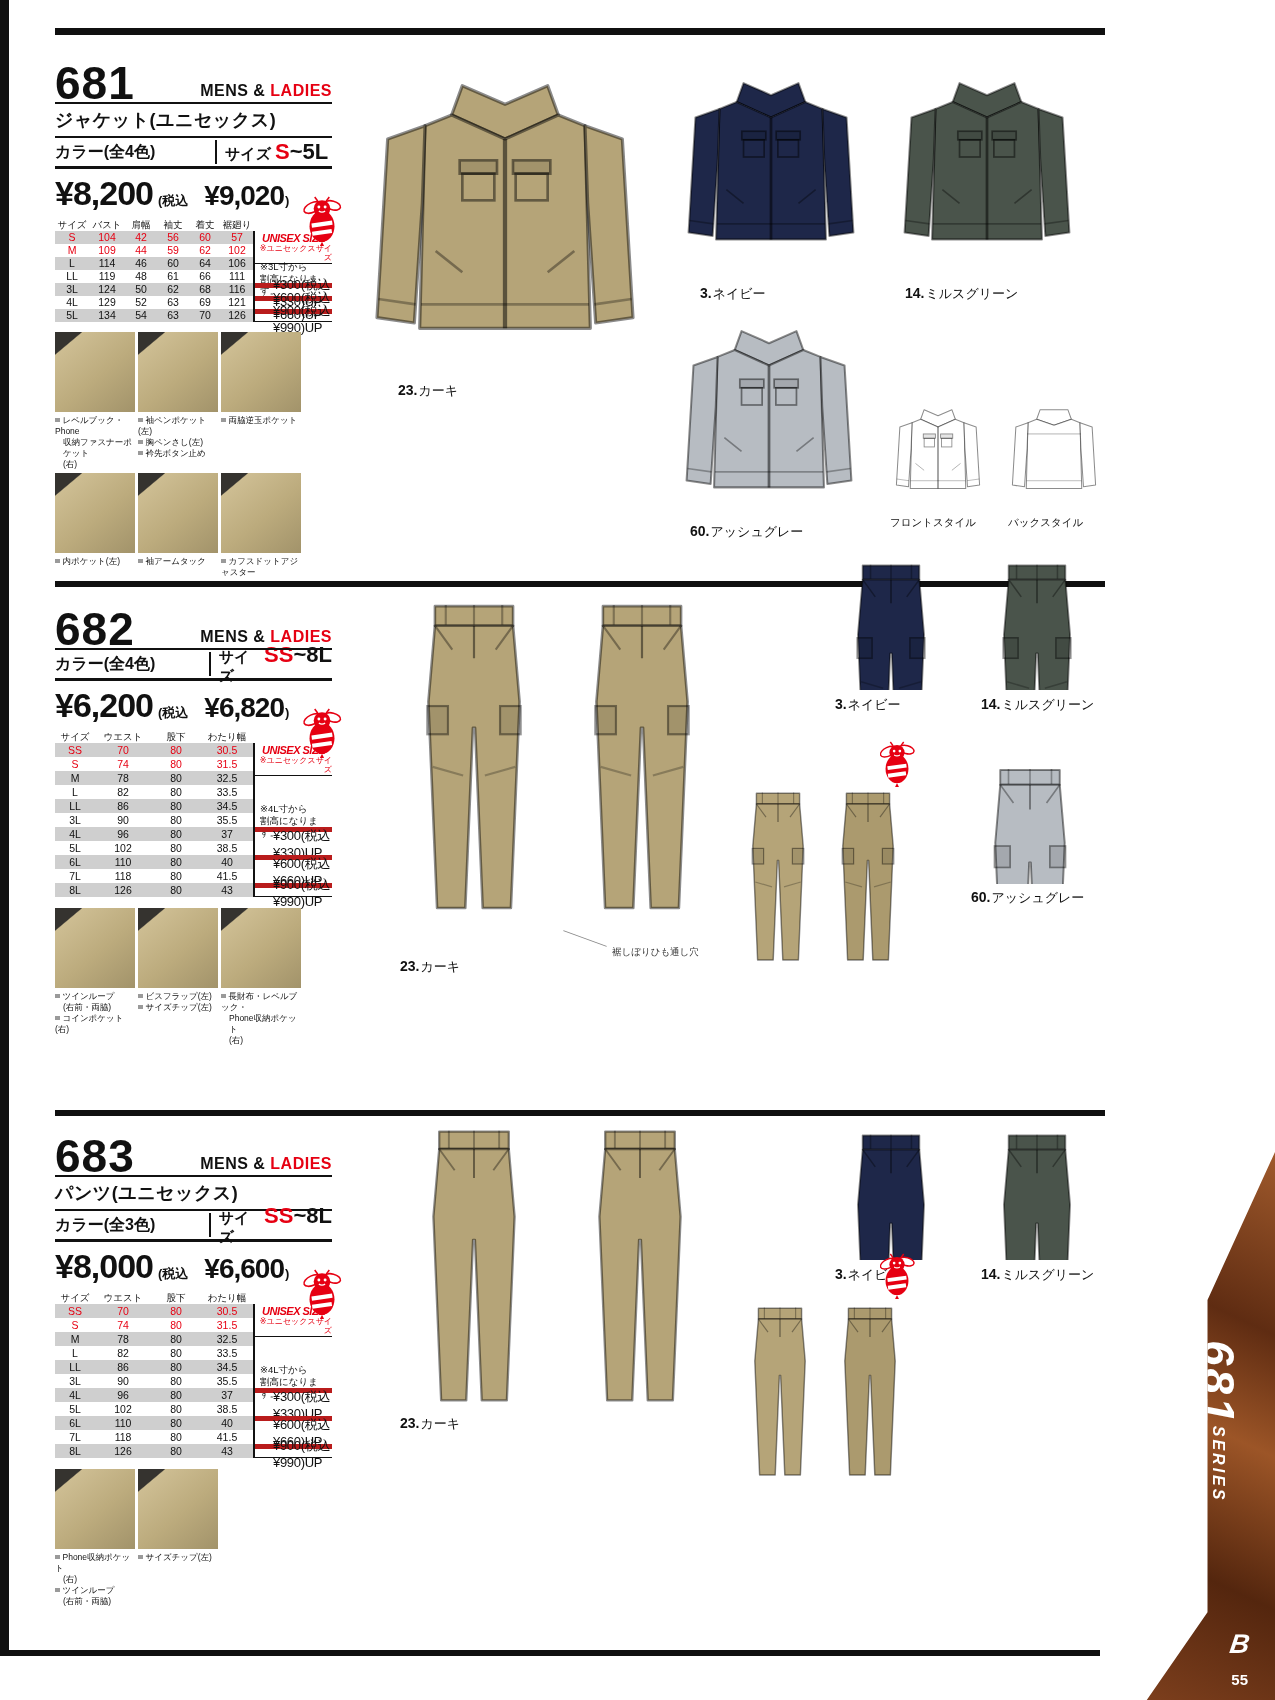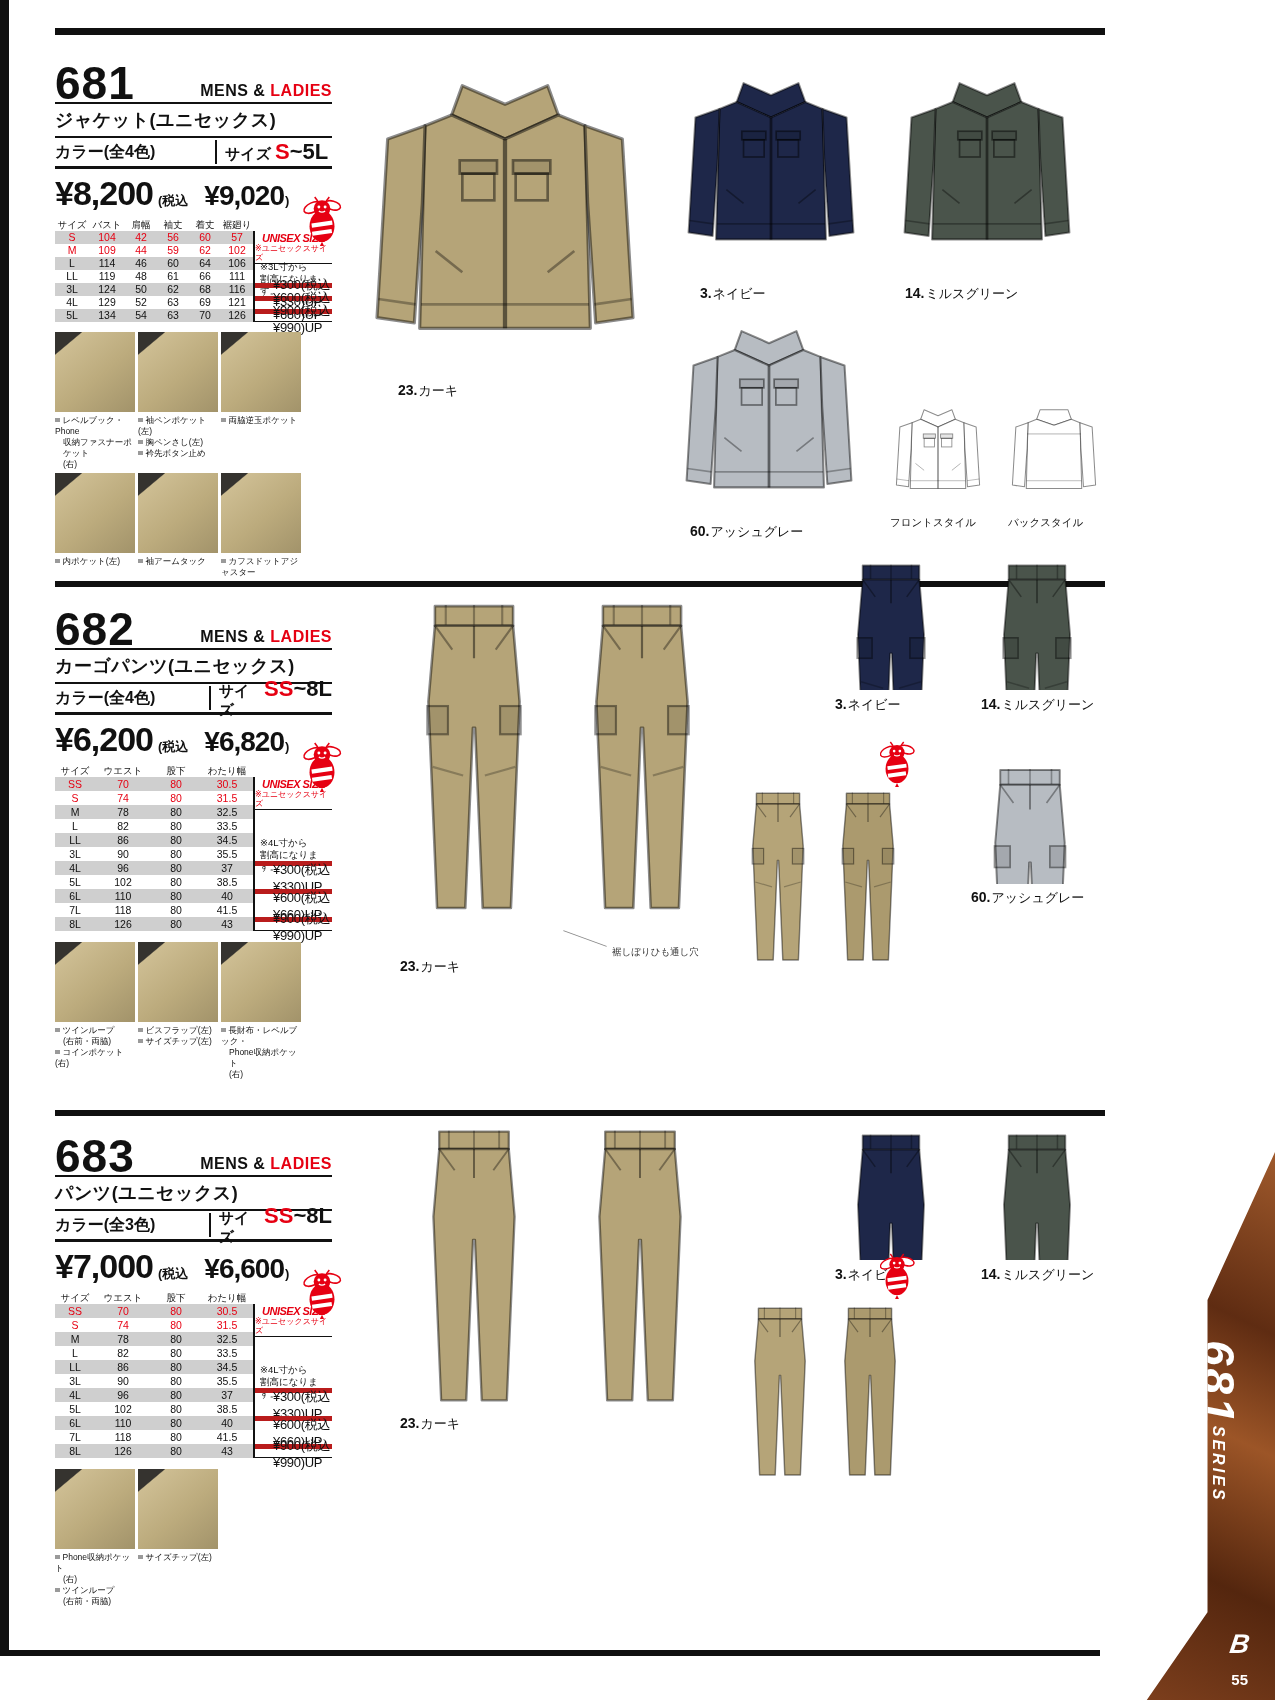--- a/index.html
+++ b/index.html
@@ -41,21 +41,21 @@
   .thead .tc{font-size:9.5px}
   .shade{background:#cfcfcf}
   .redrow .tc{color:#e60012}
   .tA .c0{width:34px}.tA .c1{width:36px}.tA .c2,.tA .c3,.tA .c4{width:32px}.tA .c5{width:32px}
   .tB .c0{width:40px}.tB .c1{width:56px}.tB .c2{width:50px}.tB .c3{width:52px}
   .notes{position:absolute;left:198px;width:79px;border-left:2px solid #111;border-bottom:1px solid #111;box-sizing:border-box}
   .tA .notes{top:14px;height:91px}
   .tB .notes{top:14px;height:154px}
   .ux{border-bottom:1px solid #111;padding:1px 0 1px}
   .uxen{color:#e60012;font-weight:700;font-style:italic;font-size:11px;text-align:center;line-height:12px;letter-spacing:-0.5px}
-  .uxjp{color:#e60012;font-size:8px;text-align:left;line-height:9px}
+  .uxjp{color:#e60012;font-size:8px;text-align:right;line-height:9px}
   .sznote{position:absolute;left:5px;font-size:9.5px;line-height:12px}
   .tA .sznote{top:30px}
   .tB .sznote{top:60px}
   .pu{position:absolute;left:0;right:0;border-top:5px solid #b91c1c;font-size:13px;display:flex;align-items:center;padding-left:18px;box-sizing:border-box;letter-spacing:-0.3px}
   .tA .pu1{top:52px;height:13px}.tA .pu2{top:65px;height:13px}.tA .pu3{top:78px;height:13px}
   .tB .pu1{top:84px;height:28px}.tB .pu2{top:112px;height:28px}.tB .pu3{top:140px;height:14px}
   .bee{position:absolute;width:46px;height:52px}
   .spec .bee{left:244px;top:-22px}
 
   
@@ -339,21 +339,20 @@
   <svg class="art" viewBox="0 0 120 112" style="left:1002px;top:396px;width:104px;height:114px;color:#ffffff">
       <use href="#jacket-back"></use>
     </svg>
   <div class="stylelabel" style="left:1008px;top:516px">バックスタイル</div>
 
   <div class="col" style="left:55px;top:598px">
     <div class="numrow">
       <span class="secnum">682</span>
       <span class="gender"><span>MENS &amp;</span> <span class="red">LADIES</span></span>
     </div>
-    <div class="pname">カーゴパンツ(ユニセックス)</div>
     <div class="csrow">
       <span class="csleft">カラー(全4色)</span>
       <span class="csdiv"></span>
       <span class="csright">
         <span class="szword">サイズ</span>
         <span class="szacc">SS</span>
         <span class="szrest">~8L</span>
       </span>
     </div>
     <div class="pricerow">
@@ -532,21 +531,21 @@
     <div class="csrow">
       <span class="csleft">カラー(全3色)</span>
       <span class="csdiv"></span>
       <span class="csright">
         <span class="szword">サイズ</span>
         <span class="szacc">SS</span>
         <span class="szrest">~8L</span>
       </span>
     </div>
     <div class="pricerow">
-      <span class="p-main">¥7,000</span>
+      <span class="p-main">¥8,000</span>
       <span class="p-taxl">(税込</span>
       <span class="p-taxv">¥6,600</span>
       <span class="p-close">)</span>
     </div>
     <div class="spec tB">
       <div>
           <div class="trow thead">
             <span class="tc c0">サイズ</span>
             <span class="tc c1">ウエスト</span>
             <span class="tc c2">股下</span>

